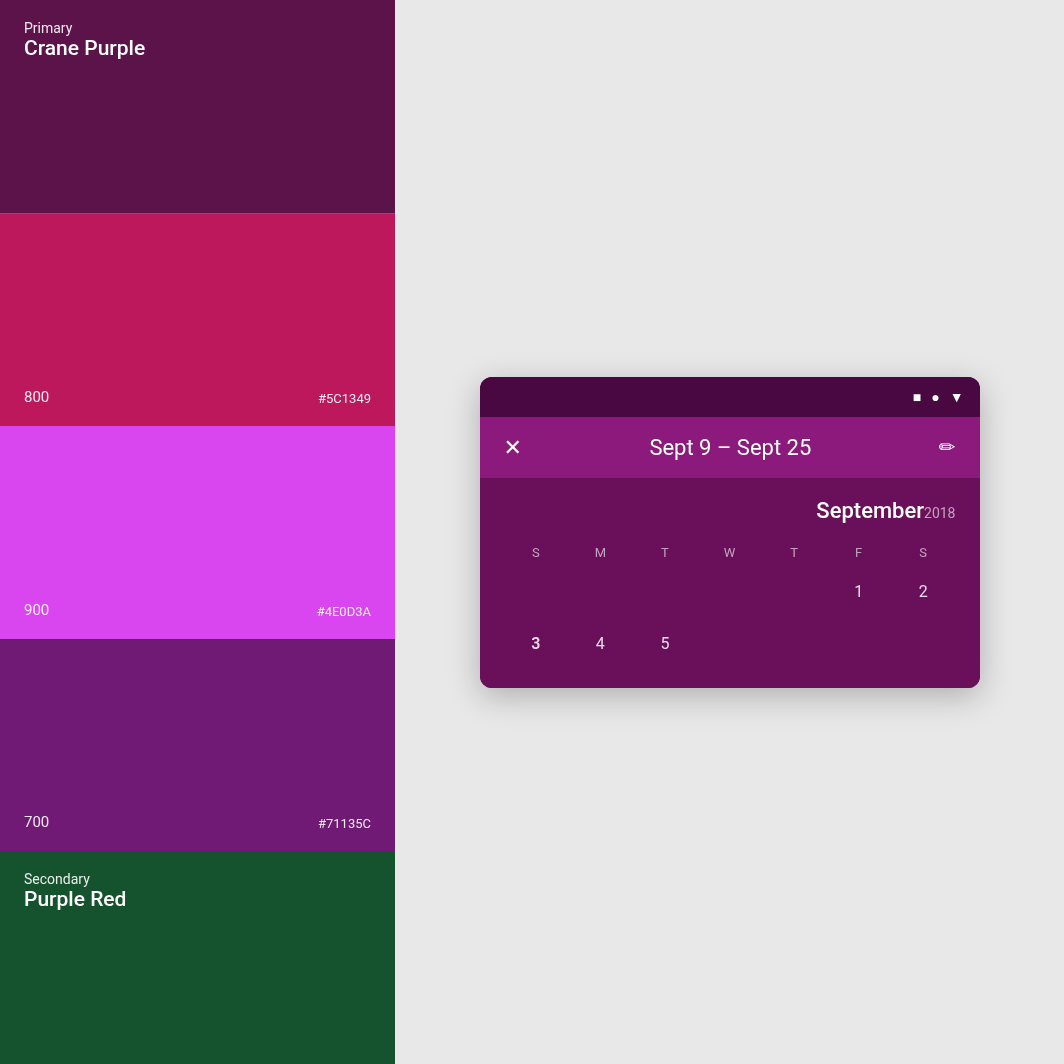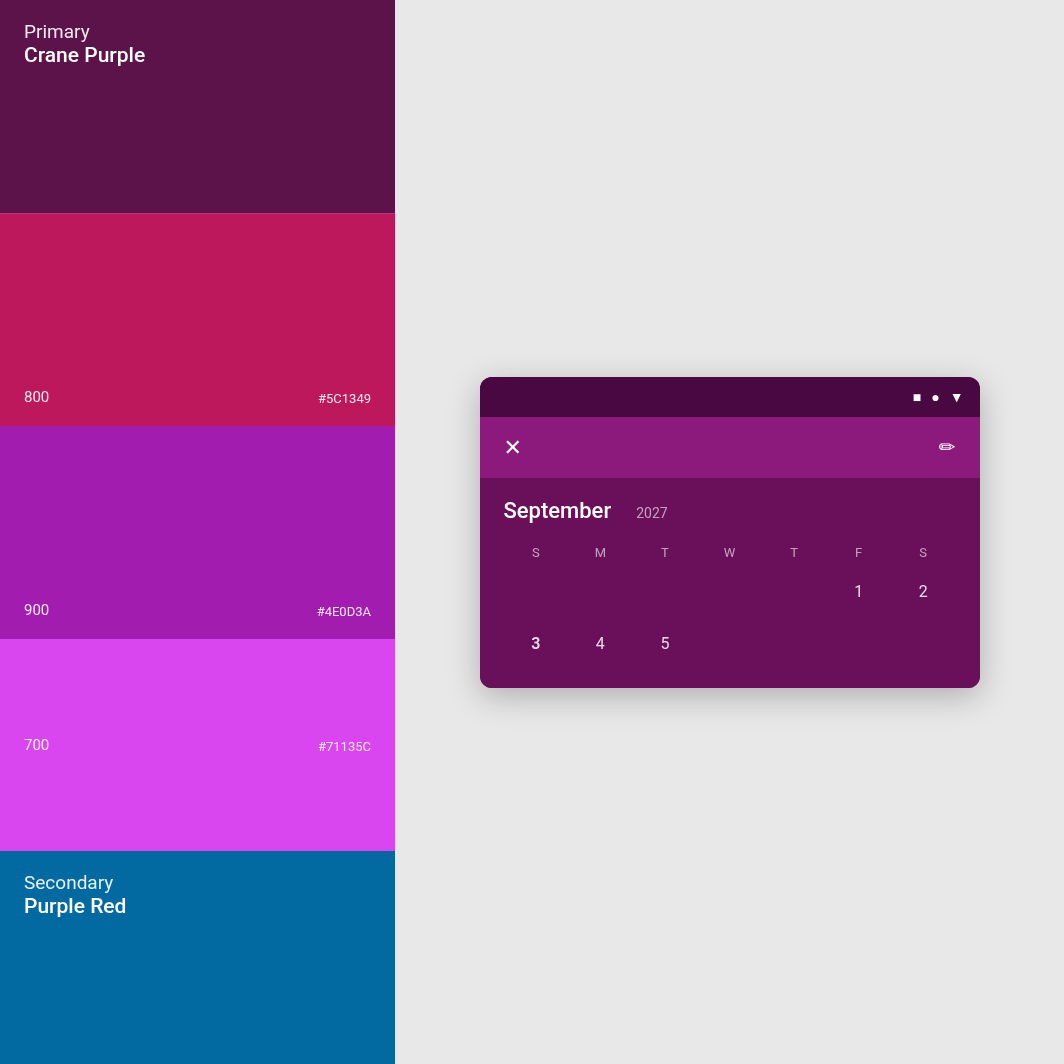--- a/index.html
+++ b/index.html
@@ -56,21 +56,21 @@
     }
 
     .swatch-label-group {
       color: white;
       position: absolute;
       top: 20px;
       left: 24px;
     }
 
     .swatch-label-primary {
-      font-size: 19px;
+      font-size: 14px;
       font-weight: 400;
       opacity: 0.9;
     }
 
     .swatch-label-name {
       font-size: 21px;
       font-weight: 500;
     }
 
     .swatch-code-group {
@@ -162,24 +162,23 @@
       overflow-y: auto;
       max-height: 820px;
     }
 
     .month-section {
       padding: 20px 24px 10px;
     }
 
     .month-header {
       display: flex;
-      justify-content: flex-start;
+      justify-content: flex-end;
       align-items: baseline;
       margin-bottom: 16px;
-      gap: 25px;
     }
 
     .month-name {
       color: white;
       font-size: 22px;
       font-weight: 500;
     }
 
     .month-year {
       color: rgba(255,255,255,0.6);
@@ -221,64 +220,65 @@
     </div>
   </div>
 
   <div class="color-swatch swatch-800" style="background:#be185d; position:relative; height:115px;">
     <div class="swatch-code-group">
       <span class="swatch-number">800</span>
       <span class="swatch-hex">#5C1349</span>
     </div>
   </div>
 
-  <div class="color-swatch swatch-900" style="background:#a21caf; position:relative; height:115px;">
+  <div class="color-swatch swatch-900" style="background:#d946ef; position:relative; height:115px;">
     <div class="swatch-code-group">
       <span class="swatch-number">900</span>
       <span class="swatch-hex">#4E0D3A</span>
     </div>
   </div>
 
-  <div class="color-swatch swatch-700" style="background:#d946ef; position:relative; height:115px;justify-content:center;">
+  <div class="color-swatch swatch-700" style="background:#701a75; position:relative; height:115px;">
     <div class="swatch-code-group">
       <span class="swatch-number">700</span>
       <span class="swatch-hex">#71135C</span>
     </div>
   </div>
 
-  <div class="color-swatch swatch-red" style="background:#0369a1; position:relative; flex: 1;">
+  <div class="color-swatch swatch-red" style="background:#14532d; position:relative; flex: 1;">
     <div class="swatch-label-group">
       <div class="swatch-label-primary">Secondary</div>
       <div class="swatch-label-name">Purple Red</div>
     </div>
   </div>
 
 </div>
 
 <div class="right-panel">
 
   <div class="phone-mockup">
 
     <div class="status-bar">
       <span class="status-icon">■</span>
       <span class="status-icon">●</span>
       <span class="status-icon">▼</span>
     </div>
 
     <div class="app-header">
       <span class="header-close">✕</span>
+      <span class="header-title">Sept 9 – Sept 25</span>
       <span class="header-edit">✏</span>
     </div>
 
     <div class="calendar-area">
 
       <div class="month-section">
         <div class="month-header">
           <span class="month-name">September</span>
-          <span class="month-year">2027</span>
+          <span class="month-year">2018</span>
         </div>
 
         <div class="cal-row">
           <div class="weekday">S</div>
           <div class="weekday">M</div>
           <div class="weekday">T</div>
           <div class="weekday">W</div>
           <div class="weekday">T</div>
           <div class="weekday">F</div>
           <div class="weekday">S</div>

